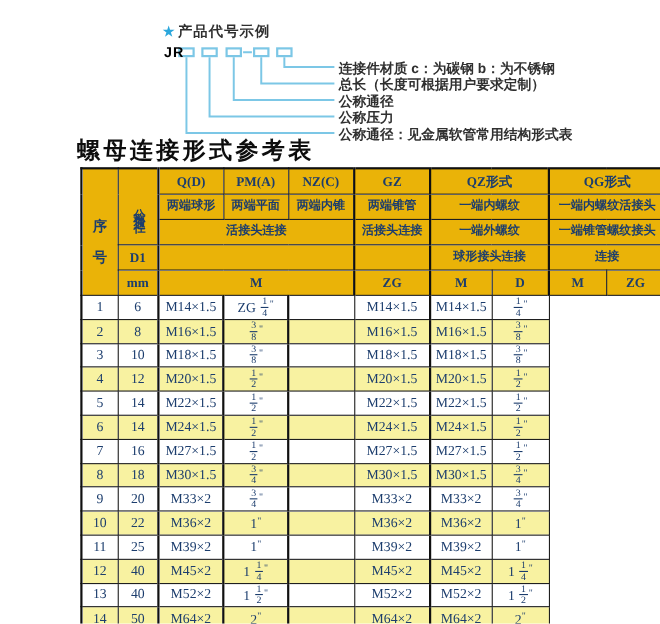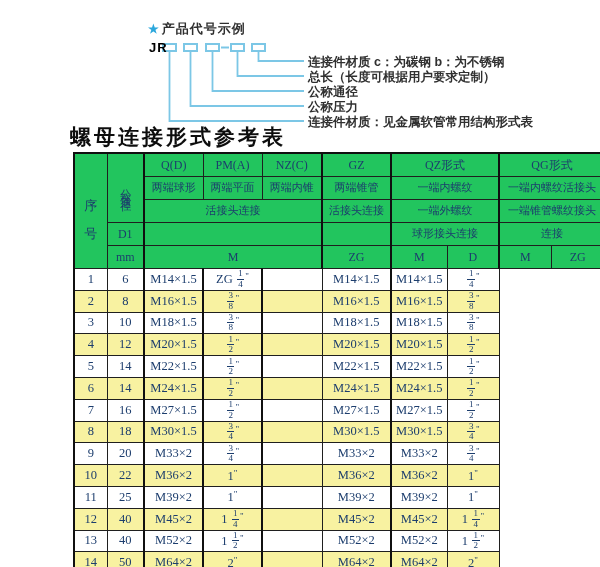--- a/index.html
+++ b/index.html
@@ -16,21 +16,21 @@
 
   
   .tbl-title{position:absolute;left:34px;top:123px;font-size:21px;font-weight:bold;color:#0d0d0d;
              font-family:"DejaVu Serif","Liberation Serif",serif;letter-spacing:3px;}
 
   
   table.ref{position:absolute;left:37px;top:152px;width:531px;border-collapse:collapse;table-layout:fixed;
             font-family:"Liberation Serif","DejaVu Serif",serif;color:#1c3d6d;}
   table.ref{border:2px solid #101010;}
   table.ref th, table.ref td{border:1px solid #1f1f1f;padding:0;text-align:center;vertical-align:middle;overflow:hidden;}
-  table.ref thead th{background:#22c55e;font-weight:normal;font-size:12px;height:22px;line-height:1.05;}
+  table.ref thead th{background:#eab308;font-weight:bold;font-size:12px;height:22px;line-height:1.05;}
   table.ref thead th.small{font-size:11px;}
   table.ref tbody td{height:20.8px;font-size:12.5px;background:#fff;}
   table.ref tbody tr.alt td{background:#f8f2a1;}
   .gl{border-left:2px solid #101010 !important;}
   tbody td:nth-child(3), tbody td:nth-child(4), tbody td:nth-child(5), tbody td:nth-child(7){border-left:2px solid #101010;}
 
   .vert{display:inline-block;writing-mode:vertical-rl;text-orientation:upright;line-height:1;}
   .vert.seq{font-size:13px;letter-spacing:30px;margin-top:15px;}
   .vert.dn{font-size:11px;letter-spacing:4px;margin-top:3px;}
 
@@ -64,21 +64,21 @@
 
     <div class="diag-heading">
       <span class="star">★</span><span>产品代号示例</span>
     </div>
     <div class="code-prefix">JR</div>
 
     <div class="diag-label" style="top:69px;">总长（长度可根据用户要求定制）</div>
     <div class="diag-label" style="top:54px;">连接件材质  c：为碳钢  b：为不锈钢</div>
     <div class="diag-label" style="top:84px;">公称通径</div>
     <div class="diag-label" style="top:99px;">公称压力</div>
-    <div class="diag-label" style="top:114px;">连接件材质：见金属软管常用结构形式表</div>
+    <div class="diag-label" style="top:114px;">公称通径：见金属软管常用结构形式表</div>
   </div>
 
   <div class="tbl-title">螺母连接形式参考表</div>
 
   <table class="ref">
     <colgroup>
       <col style="width:33px">
         <col style="width:37px">
         <col style="width:59px">
         <col style="width:59px">

